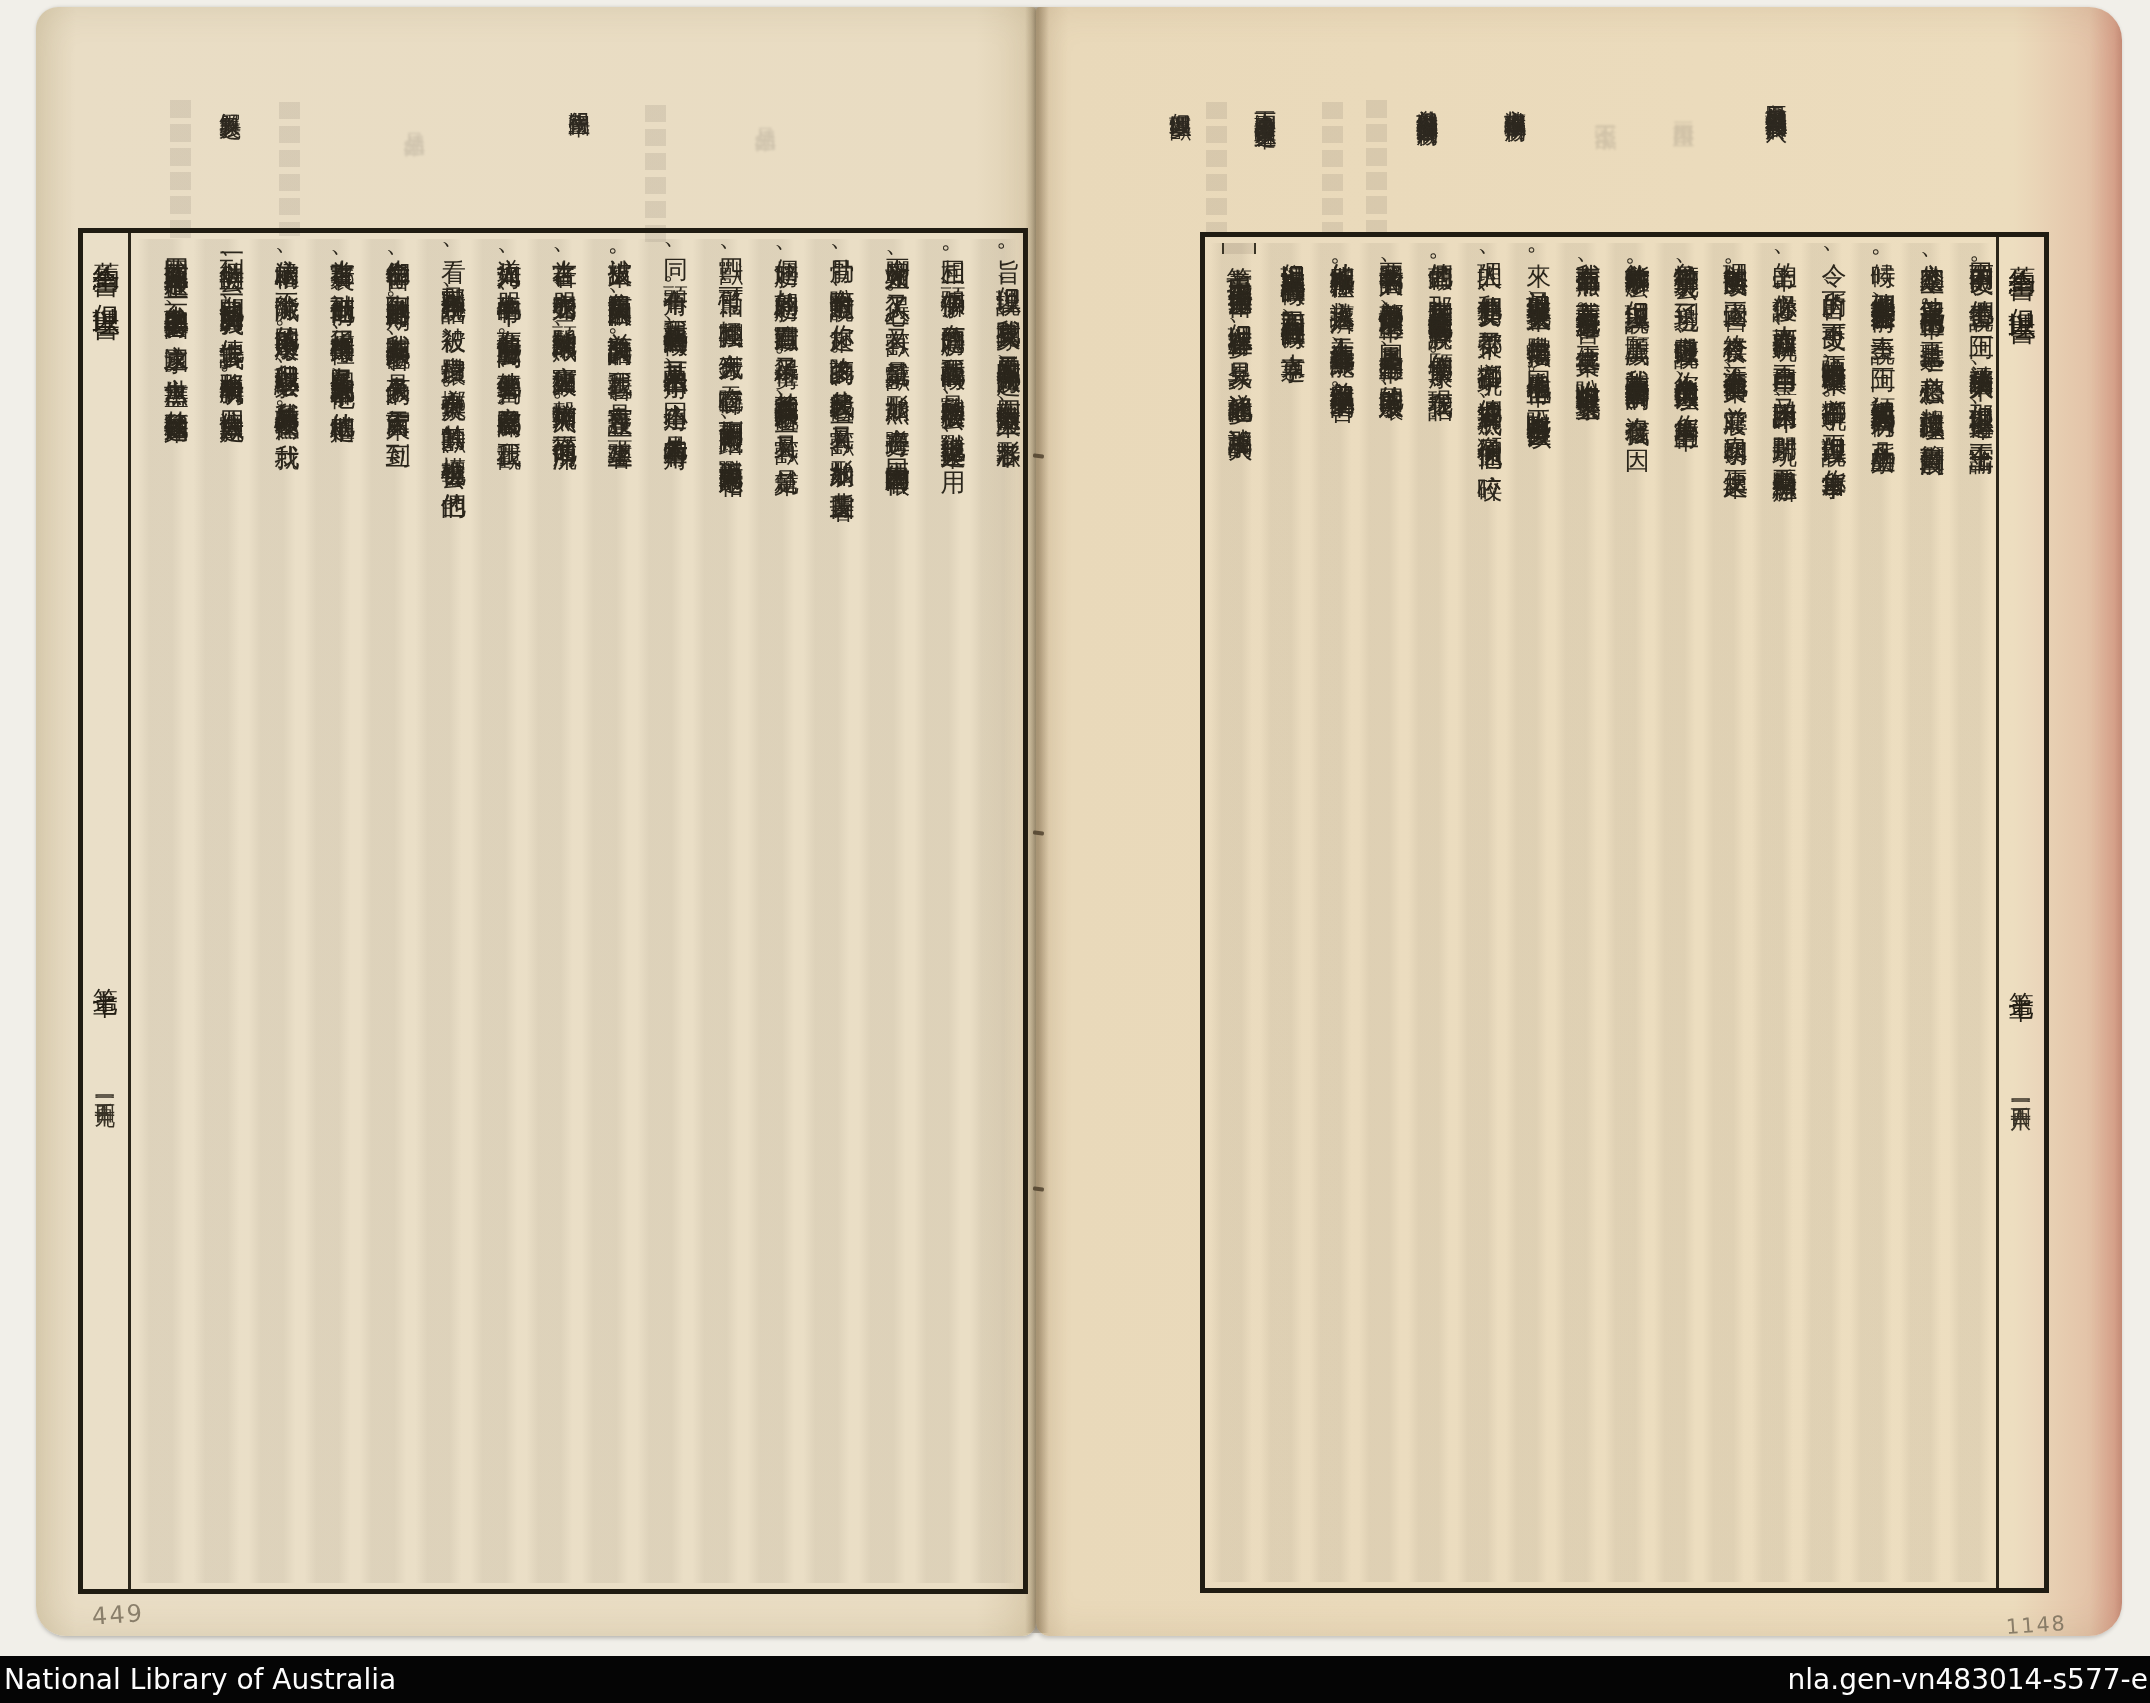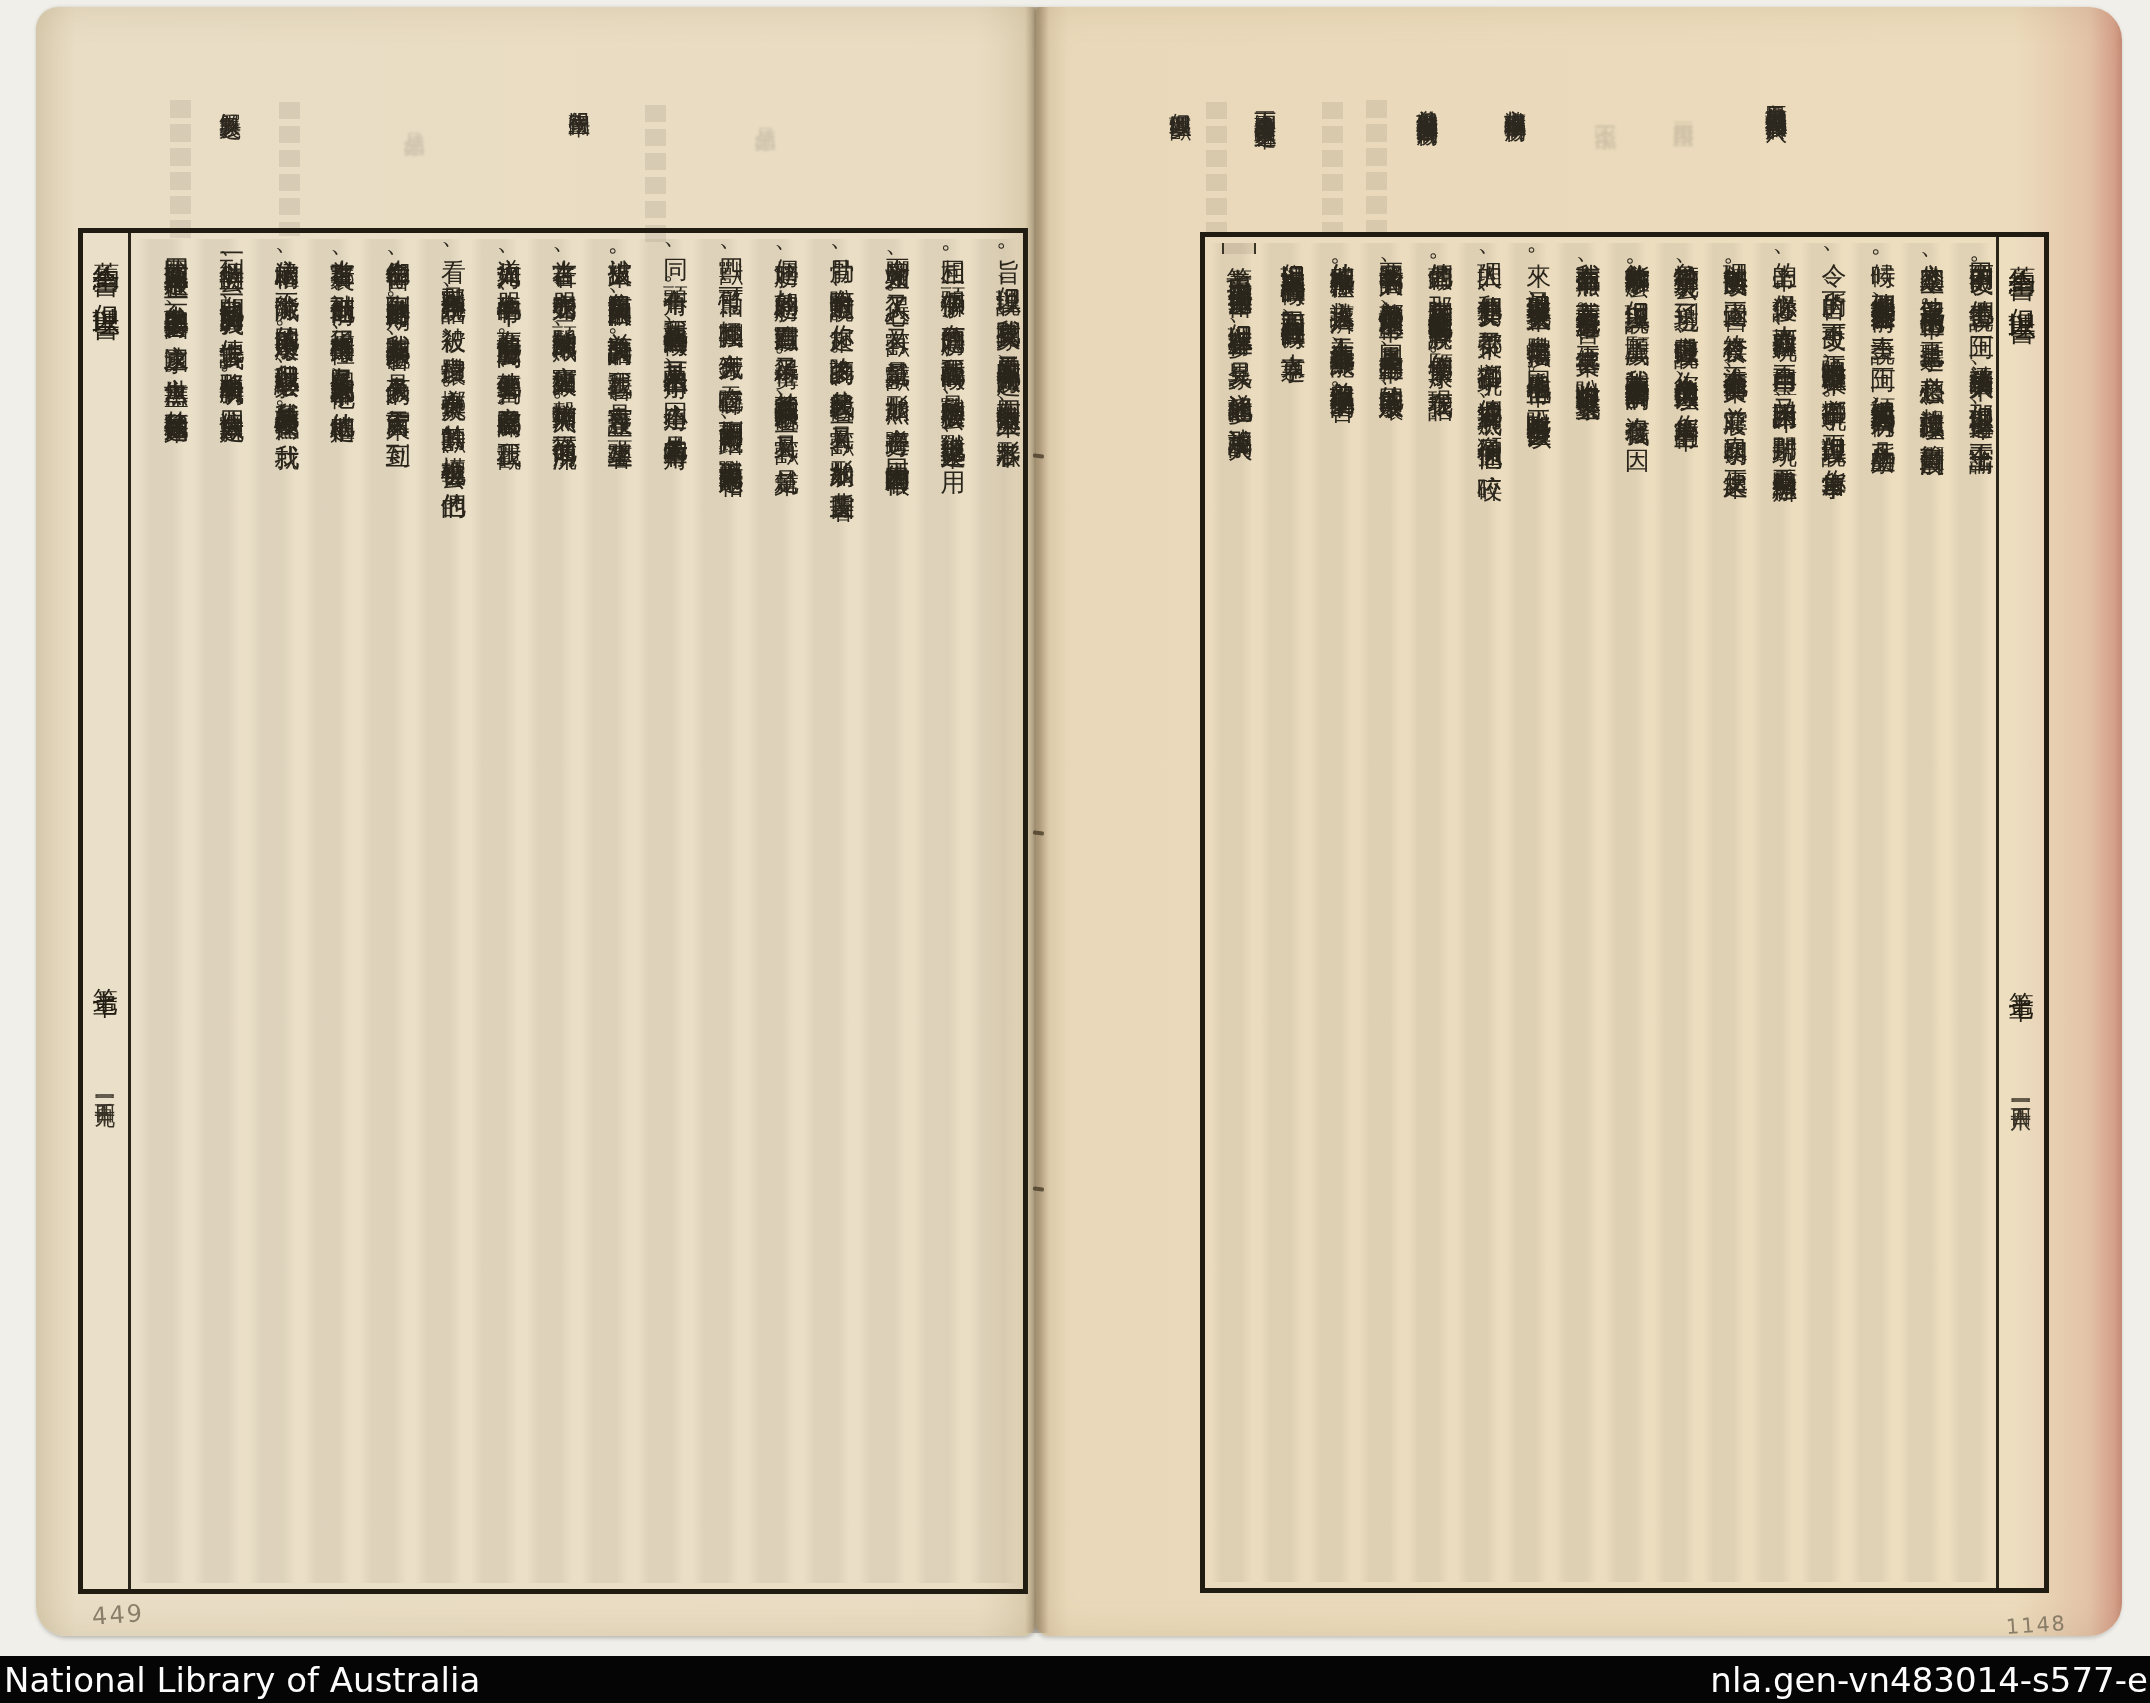--- a/index.html
+++ b/index.html
@@ -72,21 +72,21 @@
     background:repeating-linear-gradient(180deg,#6b6156 0 17.5px,rgba(0,0,0,0) 17.5px 24px);
     width:20.6px;}
   
   .pencil{position:absolute;color:#7a6f5c;font-size:24px;letter-spacing:2.1px;transform:rotate(-4deg);
     font-family:"DejaVu Sans","Liberation Sans",sans-serif;opacity:.85;}
   
   #footer-bar{
     position:absolute;left:0;bottom:0;width:100%;height:47px;background:#050505;
     display:flex;align-items:center;justify-content:space-between;
   }
-  #footer-bar .ftxt{color:#fdfdfd;font-size:34px;line-height:1;text-align:center;}
+  #footer-bar .ftxt{color:#fdfdfd;font-size:28px;line-height:1;text-align:center;}
   #footer-left{margin-left:4.1px;}
   #footer-right{margin-right:3.1px;}
 </style>
 </head>
 <body>
 
 <div class="page" id="left-page">
 
   <div class="mnote" style="left:182px;top:89px;height:155px;">解異象之義</div>
   <div class="mnote" style="left:531px;top:87px;height:160px;">得覲上帝國</div>

